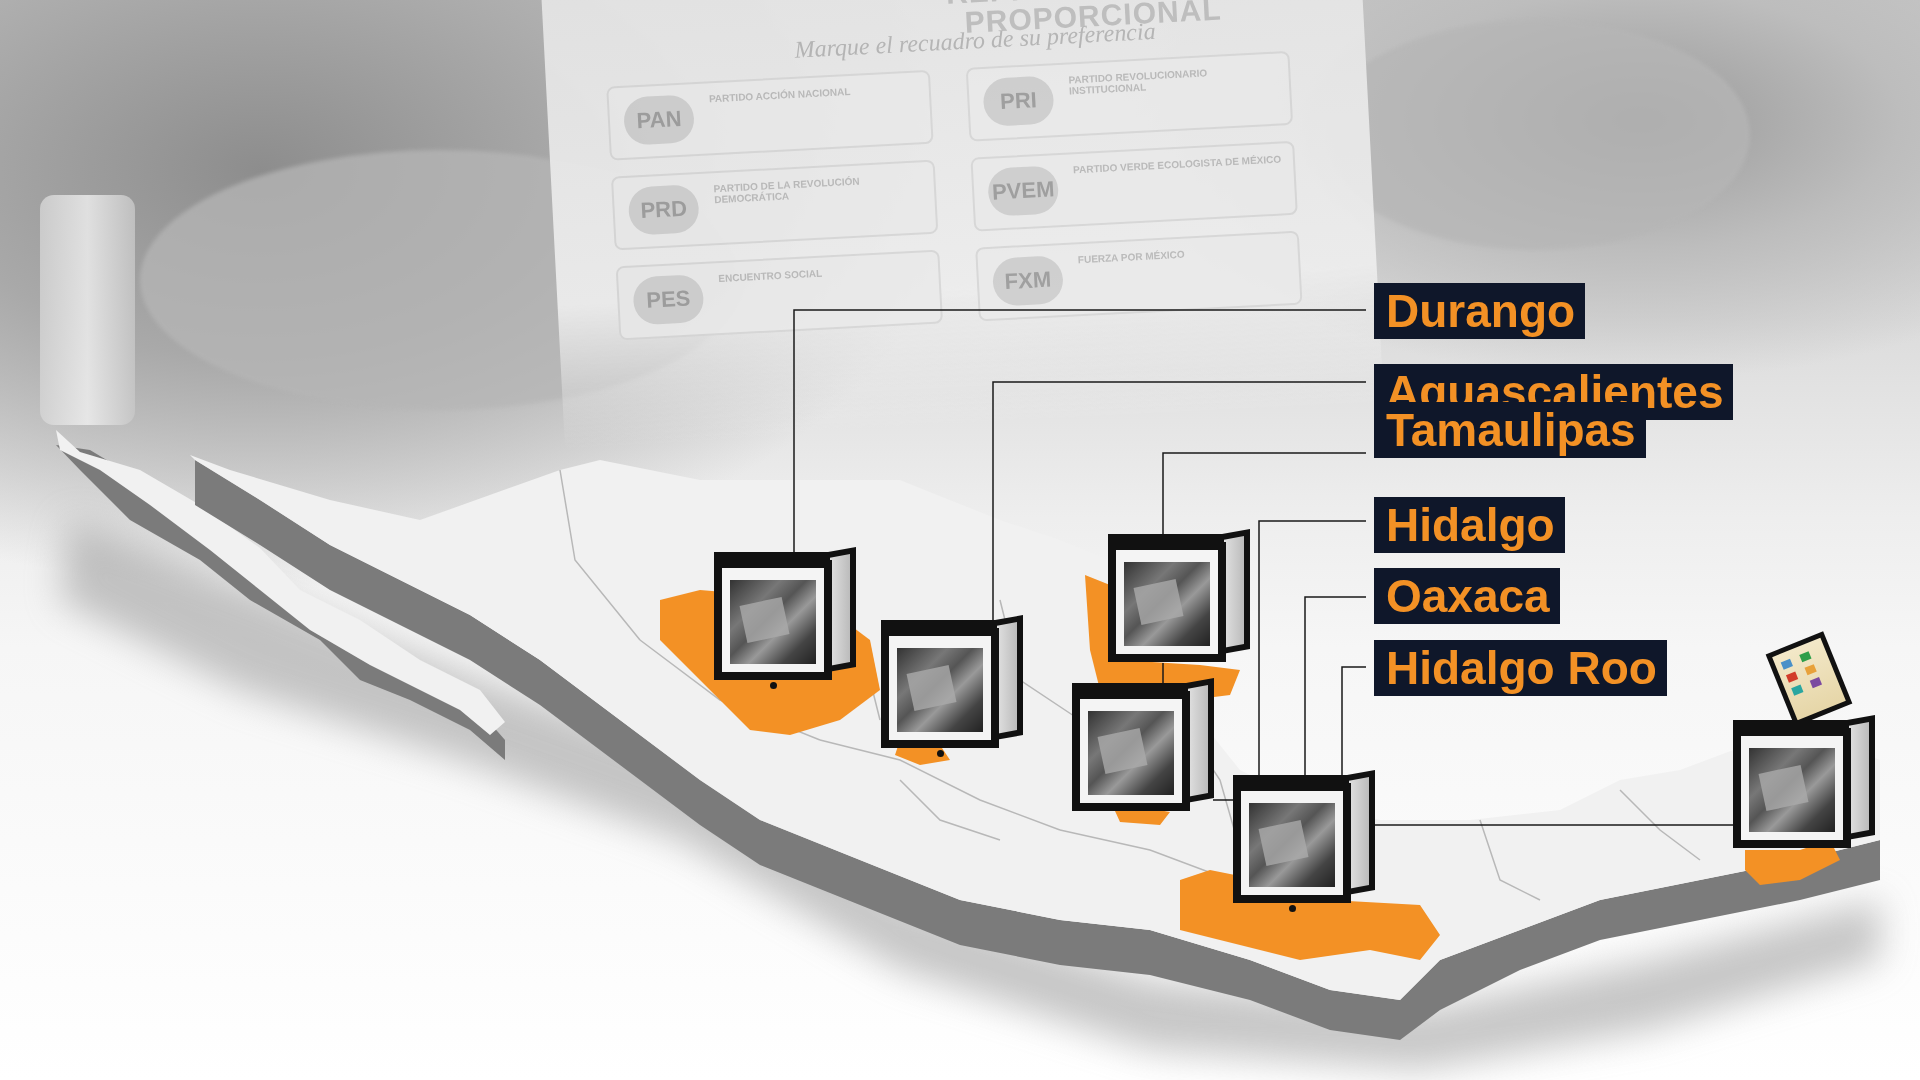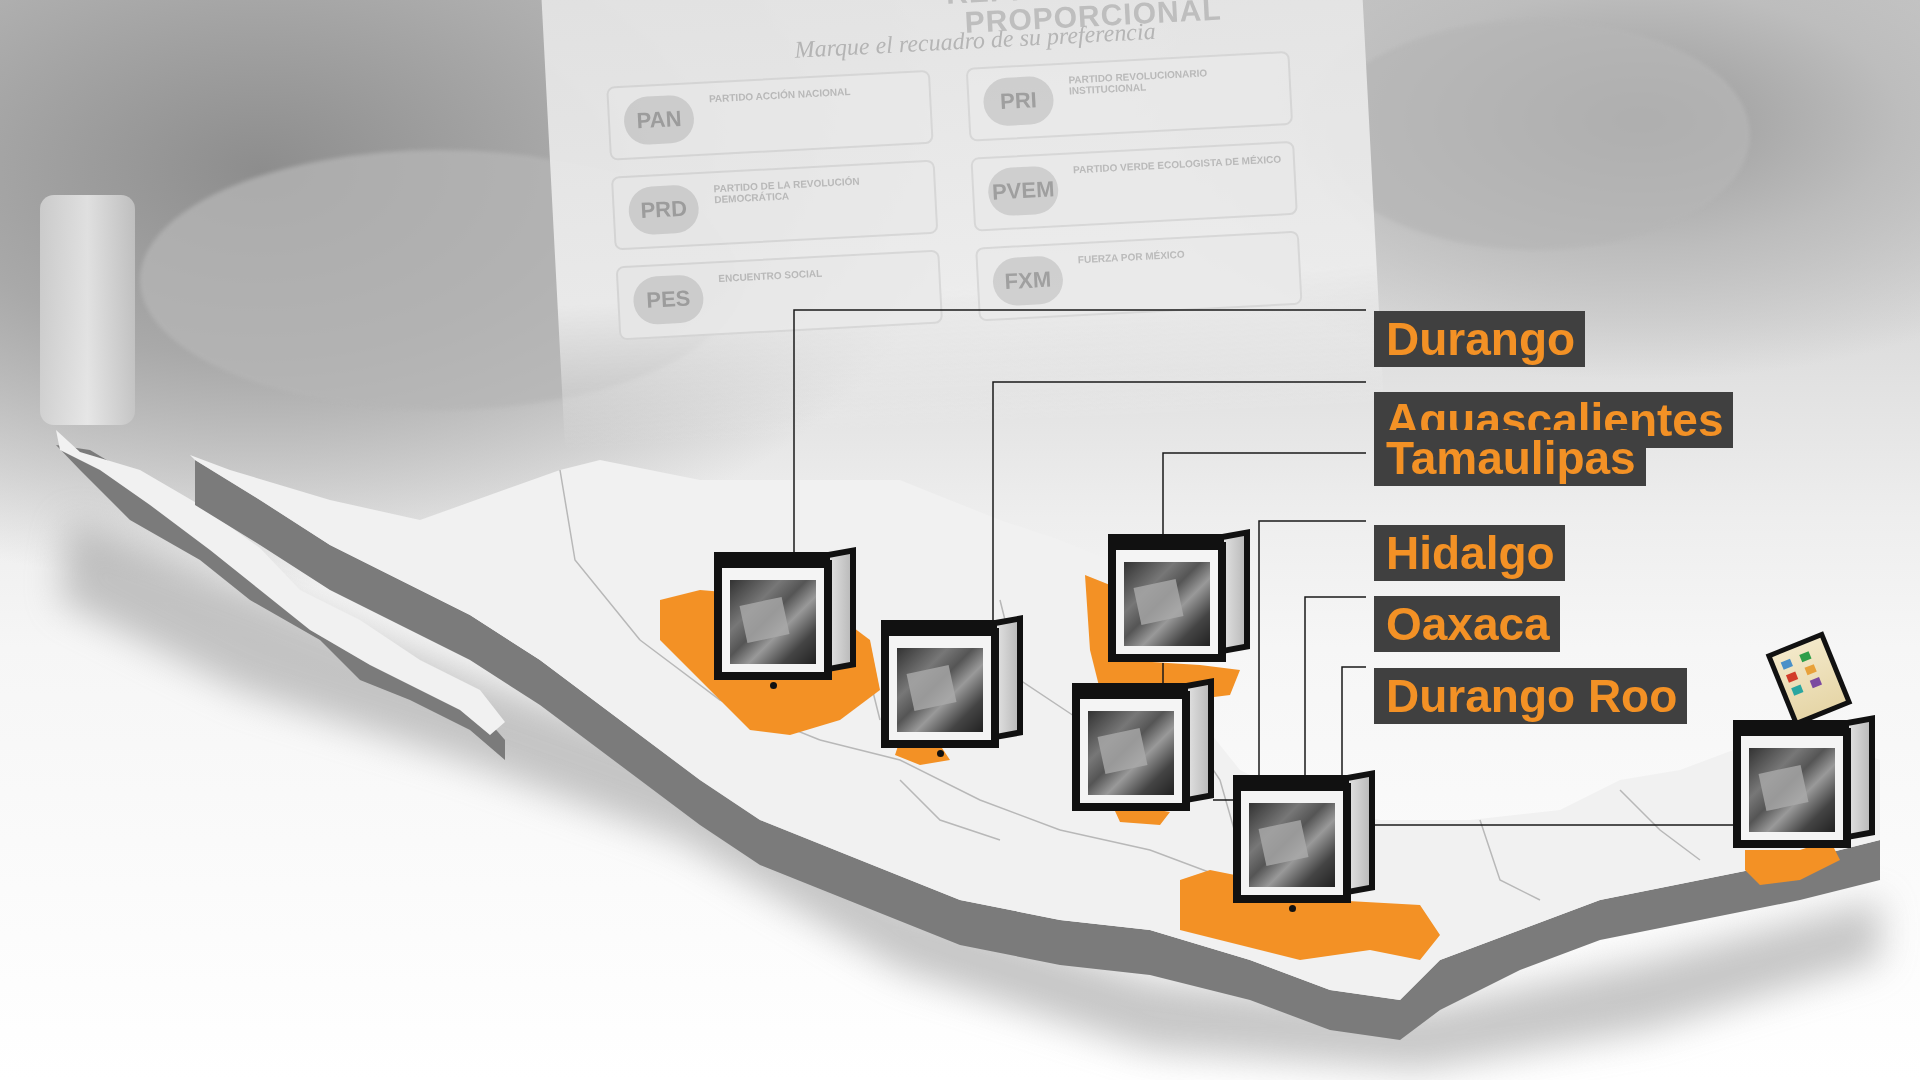--- a/index.html
+++ b/index.html
@@ -19,21 +19,21 @@
   .map{position:absolute;left:0;top:0;width:1920px;height:1080px;}
   .box{position:absolute;width:142px;height:128px;}
   .box .front{position:absolute;left:0;top:8px;width:118px;height:120px;background:#111;}
   .box .front .inner{position:absolute;left:8px;top:8px;right:8px;bottom:8px;background:#f4f4f4;}
   .box .front .window{position:absolute;left:16px;top:20px;right:16px;bottom:16px;background:linear-gradient(135deg,#333 0%,#777 30%,#555 45%,#999 60%,#444 80%,#222 100%);}
   .box .front .window::before{content:"";position:absolute;left:15%;top:25%;width:50%;height:45%;background:#aaa;transform:rotate(-12deg);opacity:.8;}
   .box .side{position:absolute;left:114px;top:0;width:28px;height:120px;background:#111;transform:skewY(-10deg);transform-origin:left top;}
   .box .side::after{content:"";position:absolute;left:2px;top:6px;right:6px;bottom:6px;background:linear-gradient(90deg,#e0e0e0,#bcbcbc);}
   .box .top{position:absolute;left:0;top:0;width:142px;height:10px;background:#111;}
   .box .pin{position:absolute;left:56px;top:130px;width:7px;height:7px;border-radius:50%;background:#111;}
-  .label{position:absolute;left:1374px;height:56px;background:#404040;color:#f39125;font-weight:bold;font-size:46px;line-height:56px;padding:0 10px 0 12px;white-space:nowrap;margin-top:28px;}
+  .label{position:absolute;left:1374px;height:56px;background:#0f172a;color:#f39125;font-weight:bold;font-size:46px;line-height:56px;padding:0 10px 0 12px;white-space:nowrap;}
   .tilted-ballot{position:absolute;left:1778px;top:640px;width:62px;height:78px;background:#111;transform:rotate(-22deg);}
   .tilted-ballot .paper{position:absolute;left:5px;top:5px;right:5px;bottom:5px;background:linear-gradient(180deg,#f3e8c8,#e6d6a8);}
   .tilted-ballot .cell{position:absolute;width:10px;height:8px;}
 </style>
 </head>
 <body>
 
 <div class="bg"></div>
 <div class="watch"></div>
 <div class="hand" style="left:140px;top:150px;width:600px;height:260px;"></div>
@@ -176,13 +176,13 @@
       <div class="inner"></div>
       <div class="window"></div>
     </div>
 </div>
 
 <div class="label" style="top:283px;">Durango</div>
 <div class="label" style="top:364px;">Aguascalientes</div>
 <div class="label" style="top:402px;">Tamaulipas</div>
 <div class="label" style="top:497px;">Hidalgo</div>
 <div class="label" style="top:568px;">Oaxaca</div>
-<div class="label" style="top:640px;">Durango Roo</div>
+<div class="label" style="top:640px;">Hidalgo Roo</div>
 
 </body></html>

